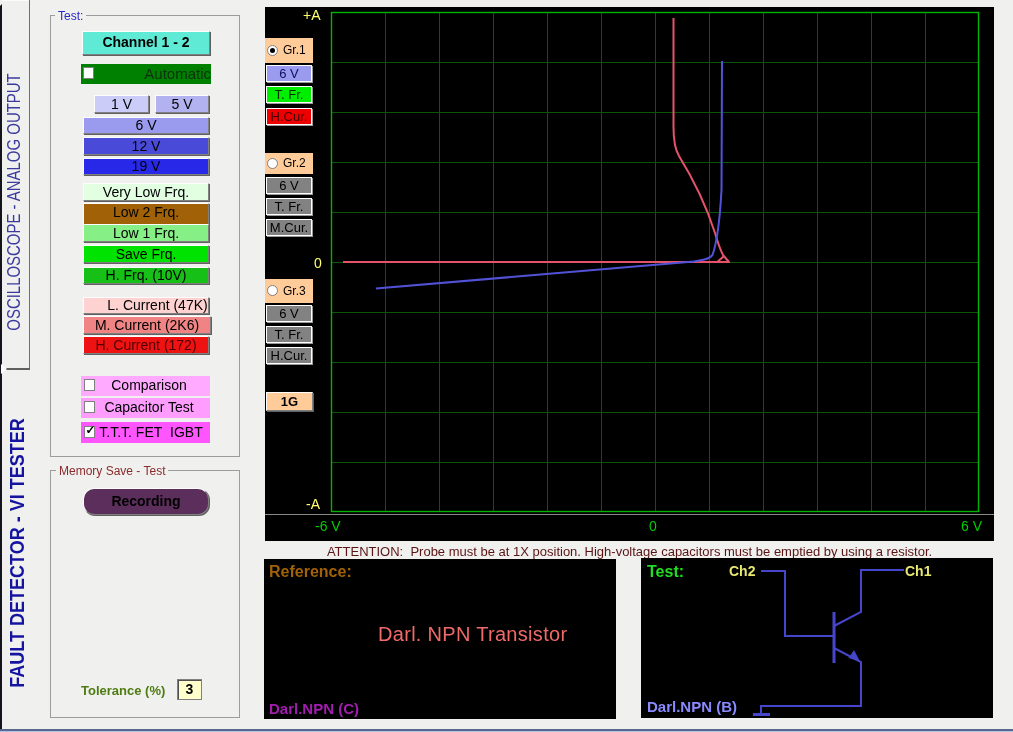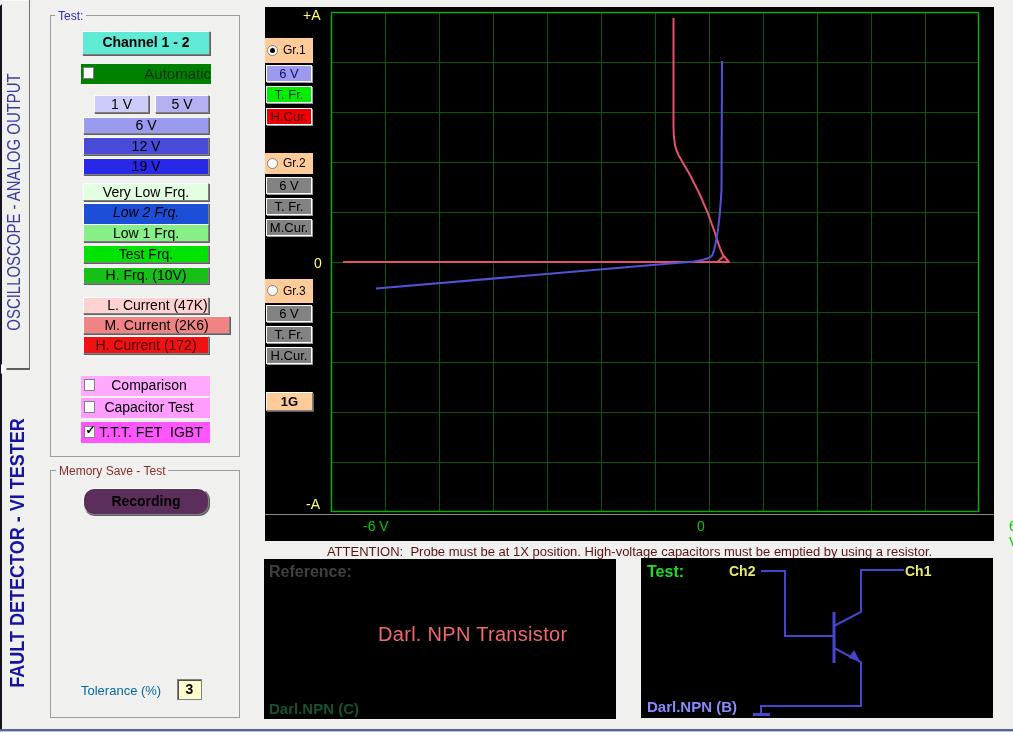--- a/index.html
+++ b/index.html
@@ -17,21 +17,21 @@
   position:absolute; text-align:center; color:#000;
   border:1px solid #ffffff;
   box-shadow:1px 1px 0 #9a9a9a;
   font-size:13px; line-height:15px;
 }
 .grp { position:absolute; border:1px solid #9c9c9c; }
 .grplbl { position:absolute; background:#f0f0ef; padding:0 3px; font-size:12px; }
 .cb { position:absolute; width:11px; height:12px; background:#fff; border:1px solid #808080; }
 .radio { position:absolute; width:11px; height:11px; background:#fff; border:1px solid #808080; border-radius:50%; }
 .ylab { position:absolute; color:#ffff70; font-size:14px; }
-.glab { position:absolute; color:#00cc00; font-size:14px;margin-left:48px; }
+.glab { position:absolute; color:#00cc00; font-size:14px; }
 </style>
 </head>
 <body>
 
 <div class="abs" style="left:0;top:0;width:2px;height:729px;background:#14141e;"></div>
 <div class="abs" style="left:0;top:729px;width:1013px;height:2px;background:#56688c;"></div>
 <div class="abs" style="left:0;top:731px;width:1013px;height:1px;background:#b4c2e2;"></div>
 
 <div class="abs" style="left:0;top:0;width:0;height:0;border-top:6px solid #f0f0ef;border-right:6px solid transparent;"></div>
 <div class="abs" style="left:29px;top:0;width:1px;height:369px;background:#707070;"></div>
@@ -50,47 +50,47 @@
 <div class="cb" style="left:83px;top:67px;"></div>
 <div class="abs" style="left:81px;top:64px;width:130px;height:20px;color:#0f2f0f;font-size:15px;line-height:20px;text-align:right;">Automatic</div>
 
 <div class="btn" style="left:83px;top:95px;width:55px;height:18px;background:#ccccf8;margin-left:11px;">1 V</div>
 <div class="btn" style="left:155px;top:95px;width:54px;height:18px;background:#b2b2f0;">5 V</div>
 <div class="btn" style="left:83px;top:117px;width:126px;height:17px;background:#9a9aee;line-height:15px;">6 V</div>
 <div class="btn" style="left:83px;top:137px;width:126px;height:18px;background:#4a4ad8;">12 V</div>
 <div class="btn" style="left:83px;top:158px;width:126px;height:17px;background:#2828e8;line-height:15px;">19 V</div>
 
 <div class="btn" style="left:83px;top:183px;width:126px;height:18px;background:#e2ffe2;">Very Low Frq.</div>
-<div class="btn" style="left:83px;top:203px;width:126px;height:32px;background:#1d4ed8;font-style:italic;">Low 2 Frq.</div>
+<div class="btn" style="left:83px;top:203px;width:126px;height:32px;background:#a16207;">Low 2 Frq.</div>
 <div class="btn" style="left:83px;top:224px;width:126px;height:18px;background:#86f086;">Low 1 Frq.</div>
-<div class="btn" style="left:83px;top:245px;width:126px;height:18px;background:#00e200;">Test Frq.</div>
+<div class="btn" style="left:83px;top:245px;width:126px;height:18px;background:#00e200;">Save Frq.</div>
 <div class="btn" style="left:83px;top:267px;width:126px;height:17px;background:#16c016;line-height:15px;">H. Frq. (10V)</div>
 
 <div class="btn" style="left:83px;top:297px;width:126px;height:17px;background:#ffd2d2;line-height:15px;padding-left:23px;">L. Current (47K)</div>
-<div class="btn" style="left:83px;top:316px;width:147px;height:18px;background:#f08484;">M. Current (2K6)</div>
+<div class="btn" style="left:83px;top:316px;width:128px;height:18px;background:#f08484;">M. Current (2K6)</div>
 <div class="btn" style="left:83px;top:336px;width:126px;height:18px;background:#ee1212;color:#500000;">H. Current (172)</div>
 
 <div class="abs" style="left:81px;top:376px;width:129px;height:20px;background:#ffaaff;"></div>
 <div class="cb" style="left:84px;top:379px;"></div>
 <div class="abs" style="left:88px;top:376px;width:122px;height:20px;font-size:14px;line-height:19px;text-align:center;">Comparison</div>
 
 <div class="abs" style="left:81px;top:398px;width:129px;height:20px;background:#ff9dff;"></div>
 <div class="cb" style="left:84px;top:401px;"></div>
 <div class="abs" style="left:88px;top:398px;width:122px;height:20px;font-size:14px;line-height:19px;text-align:center;">Capacitor Test</div>
 
 <div class="abs" style="left:81px;top:422px;width:129px;height:21px;background:#ff55ff;"></div>
 <div class="cb" style="left:84px;top:426px;"></div>
 <div class="abs" style="left:84px;top:424px;width:13px;height:13px;font-size:12px;line-height:13px;font-weight:bold;text-align:center;">✓</div>
 <div class="abs" style="left:92px;top:422px;width:118px;height:21px;font-size:14px;line-height:20px;text-align:center;">T.T.T. FET&nbsp; IGBT</div>
 
 <div class="grp" style="left:50px;top:470px;width:190px;height:248px;"></div>
 <div class="grplbl" style="left:56px;top:464px;color:#8a2a2a;">Memory Save - Test</div>
 <div class="btn" style="left:83px;top:488px;width:126px;height:27px;background:#5c2e5c;font-weight:bold;font-size:14px;line-height:24px;border-radius:11px;">Recording</div>
 
-<div class="abs" style="left:81px;top:683px;color:#0369a1;font-weight:normal;font-size:13px;">Tolerance (%)</div>
+<div class="abs" style="left:81px;top:683px;color:#4d7c0f;font-weight:bold;font-size:13px;">Tolerance (%)</div>
 <div class="abs" style="left:177px;top:679px;width:25px;height:21px;background:#ffffcc;border:1px solid #808080;box-shadow:inset 1px 1px 0 #505050;color:#000;font-weight:bold;font-size:14px;line-height:19px;text-align:center;">3</div>
 
 <div class="abs" style="left:265px;top:7px;width:729px;height:534px;background:#000;"></div>
 <svg class="abs" style="left:265px;top:7px;" width="729" height="534" viewBox="0 0 729 534">
   <g stroke="#0a560a" stroke-width="1">
     <line x1="120.5" y1="5" x2="120.5" y2="505"></line>
     <line x1="174.5" y1="5" x2="174.5" y2="505"></line>
     <line x1="228.5" y1="5" x2="228.5" y2="505"></line>
     <line x1="282.5" y1="5" x2="282.5" y2="505"></line>
     <line x1="336.5" y1="5" x2="336.5" y2="505"></line>
@@ -148,23 +148,23 @@
 <div class="ylab" style="left:303px;top:7px;">+A</div>
 <div class="ylab" style="left:314px;top:255px;">0</div>
 <div class="ylab" style="left:306px;top:496px;">-A</div>
 <div class="glab" style="left:315px;top:518px;">-6 V</div>
 <div class="glab" style="left:649px;top:518px;">0</div>
 <div class="glab" style="left:961px;top:518px;">6 V</div>
 
 <div class="abs" style="left:265px;top:544px;width:729px;text-align:center;color:#5a1414;font-size:13px;">ATTENTION:&nbsp; Probe must be at 1X position. High-voltage capacitors must be emptied by using a resistor.</div>
 
 <div class="abs" style="left:264px;top:559px;width:352px;height:160px;background:#000;"></div>
-<div class="abs" style="left:269px;top:563px;color:#404040;font-weight:bold;font-size:16px;">Reference:</div>
+<div class="abs" style="left:269px;top:563px;color:#a16207;font-weight:bold;font-size:16px;">Reference:</div>
 <div class="abs" style="left:378px;top:623px;color:#f06a6a;font-size:20px;letter-spacing:0.3px;">Darl. NPN Transistor</div>
-<div class="abs" style="left:269px;top:700px;color:#14532d;font-weight:bold;font-size:15px;">Darl.NPN (C)</div>
+<div class="abs" style="left:269px;top:700px;color:#a21caf;font-weight:bold;font-size:15px;">Darl.NPN (C)</div>
 
 <div class="abs" style="left:641px;top:558px;width:352px;height:160px;background:#000;"></div>
 <svg class="abs" style="left:641px;top:558px;" width="352" height="160" viewBox="0 0 352 160">
   <g fill="none" stroke="#4646cc" stroke-width="2">
     <path d="M120,13 L144,13 L144,78 L192,78"></path>
     <path d="M193,68 L220,54 L220,12 L263,12"></path>
     <path d="M193,90 L220,104 L220,148 L120,148 L120,156"></path>
   </g>
   <line x1="193" y1="54" x2="193" y2="105" stroke="#4646cc" stroke-width="3"></line>
   <line x1="112" y1="156.5" x2="129" y2="156.5" stroke="#4646cc" stroke-width="3"></line>

